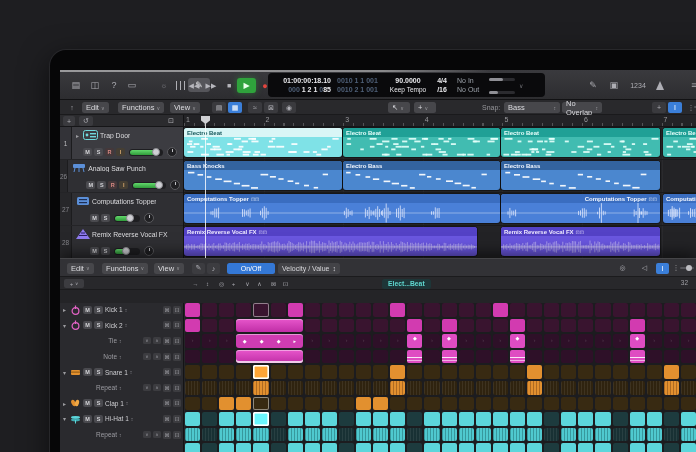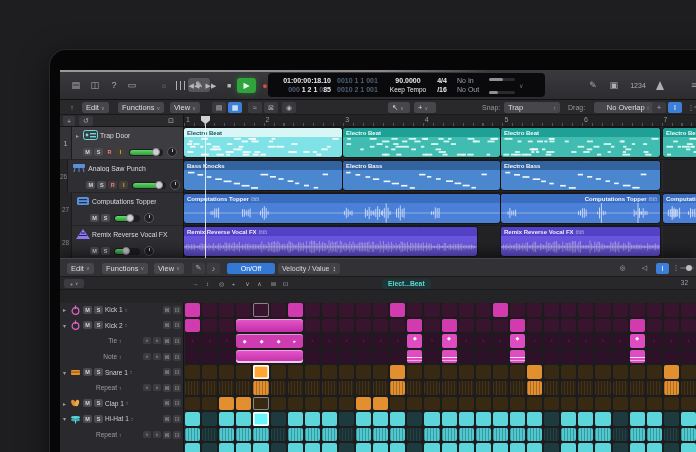--- a/index.html
+++ b/index.html
@@ -247,25 +247,25 @@
       <span class="mbtn" style="left:328px;width:22px">
           <span>↖</span>
           <span class="chev">∨</span>
         </span>
       <span class="mbtn" style="left:354px;width:22px">
           <span>+</span>
           <span class="chev">∨</span>
         </span>
       <span class="lbl" style="left:422px">Snap:</span>
       <span class="mbtn" style="left:444px;width:56px;justify-content:space-between">
-          <span>Trap</span>
+          <span>Bass</span>
           <span class="chev">↕</span>
         </span>
       <span class="lbl" style="left:508px">Drag:</span>
-      <span class="mbtn" style="left:534px;width:68px;justify-content:center">
+      <span class="mbtn" style="left:502px;width:40px;justify-content:space-between">
           <span>No Overlap</span>
           <span class="chev">↕</span>
         </span>
       <span class="vbtn" style="left:592px">+</span>
       <span class="vbtn on" style="left:608px">I</span>
       <span class="vbtn" style="left:624px;background:transparent">⋮</span>
       <span class="slider" style="left:634px"></span>
     </div>
 
     <div class="hdr">

